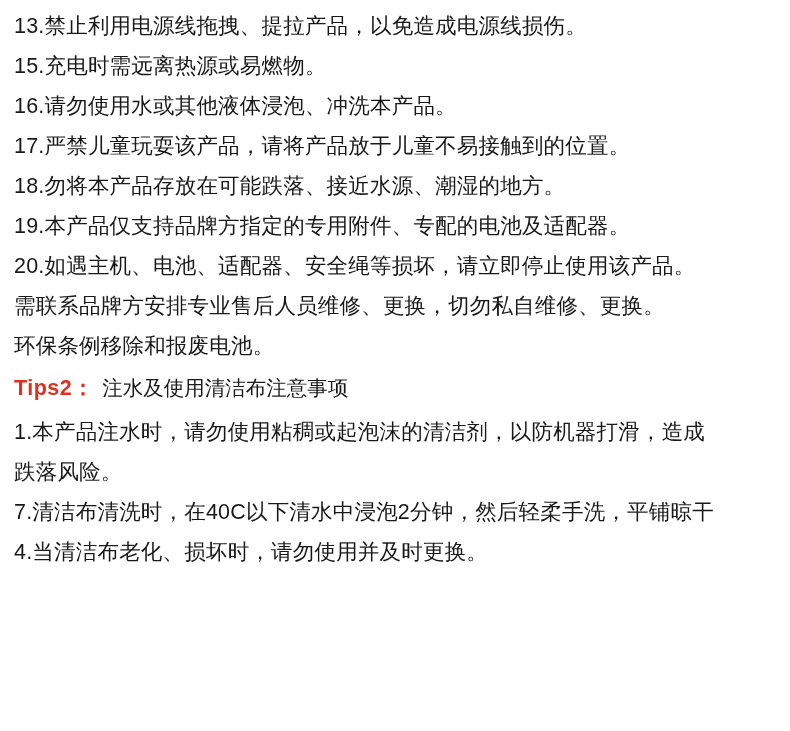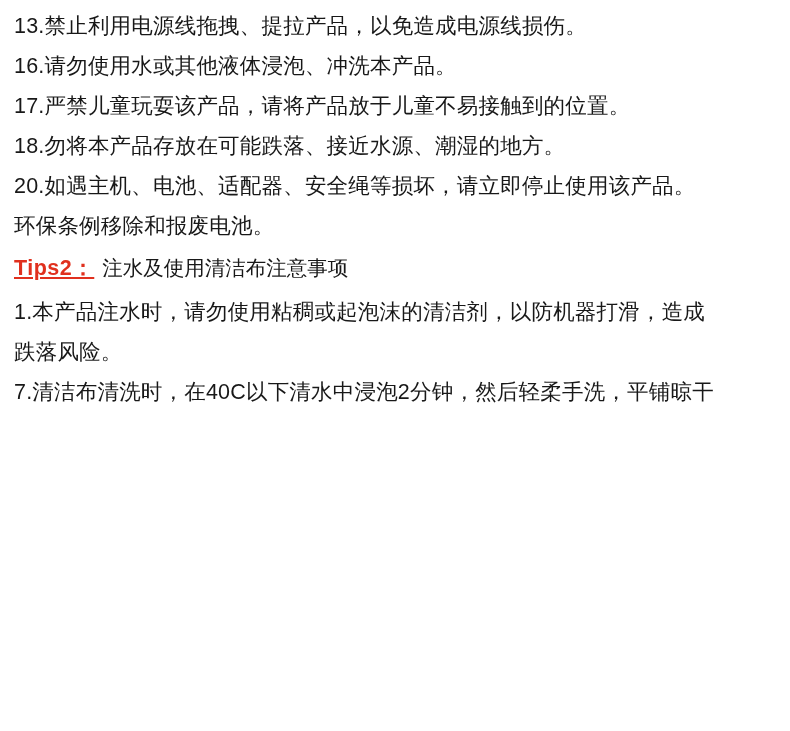--- a/index.html
+++ b/index.html
@@ -30,42 +30,45 @@
   .tips-head {
     line-height: 44px;
     white-space: nowrap;
     display: block;
   }
   .tips-label {
     color: #e0301e;
     font-weight: bold;
     font-size: 21.5px;
     letter-spacing: 0.5px;
-    text-decoration: underline;
   }
   .tips-text {
     color: #181818;
     font-size: 20.5px;
     margin-left: 8px;
     margin-top: 40px;
   }
 </style>
 </head>
 <body>
 
 <div class="page">
 
   <div class="line">13.禁止利用电源线拖拽、提拉产品，以免造成电源线损伤。</div>
+  <div class="line">15.充电时需远离热源或易燃物。</div>
   <div class="line">16.请勿使用水或其他液体浸泡、冲洗本产品。</div>
   <div class="line">17.严禁儿童玩耍该产品，请将产品放于儿童不易接触到的位置。</div>
   <div class="line">18.勿将本产品存放在可能跌落、接近水源、潮湿的地方。</div>
+  <div class="line">19.本产品仅支持品牌方指定的专用附件、专配的电池及适配器。</div>
   <div class="line">20.如遇主机、电池、适配器、安全绳等损坏，请立即停止使用该产品。</div>
+  <div class="line">需联系品牌方安排专业售后人员维修、更换，切勿私自维修、更换。</div>
   <div class="line">环保条例移除和报废电池。</div>
 
   <div class="tips-head">
     <span class="tips-label">Tips2：</span><span class="tips-text">注水及使用清洁布注意事项</span>
   </div>
 
   <div class="line">1.本产品注水时，请勿使用粘稠或起泡沫的清洁剂，以防机器打滑，造成</div>
   <div class="line">跌落风险。</div>
   <div class="line">7.清洁布清洗时，在40C以下清水中浸泡2分钟，然后轻柔手洗，平铺晾干</div>
+  <div class="line">4.当清洁布老化、损坏时，请勿使用并及时更换。</div>
 
 </div>
 
 </body></html>

